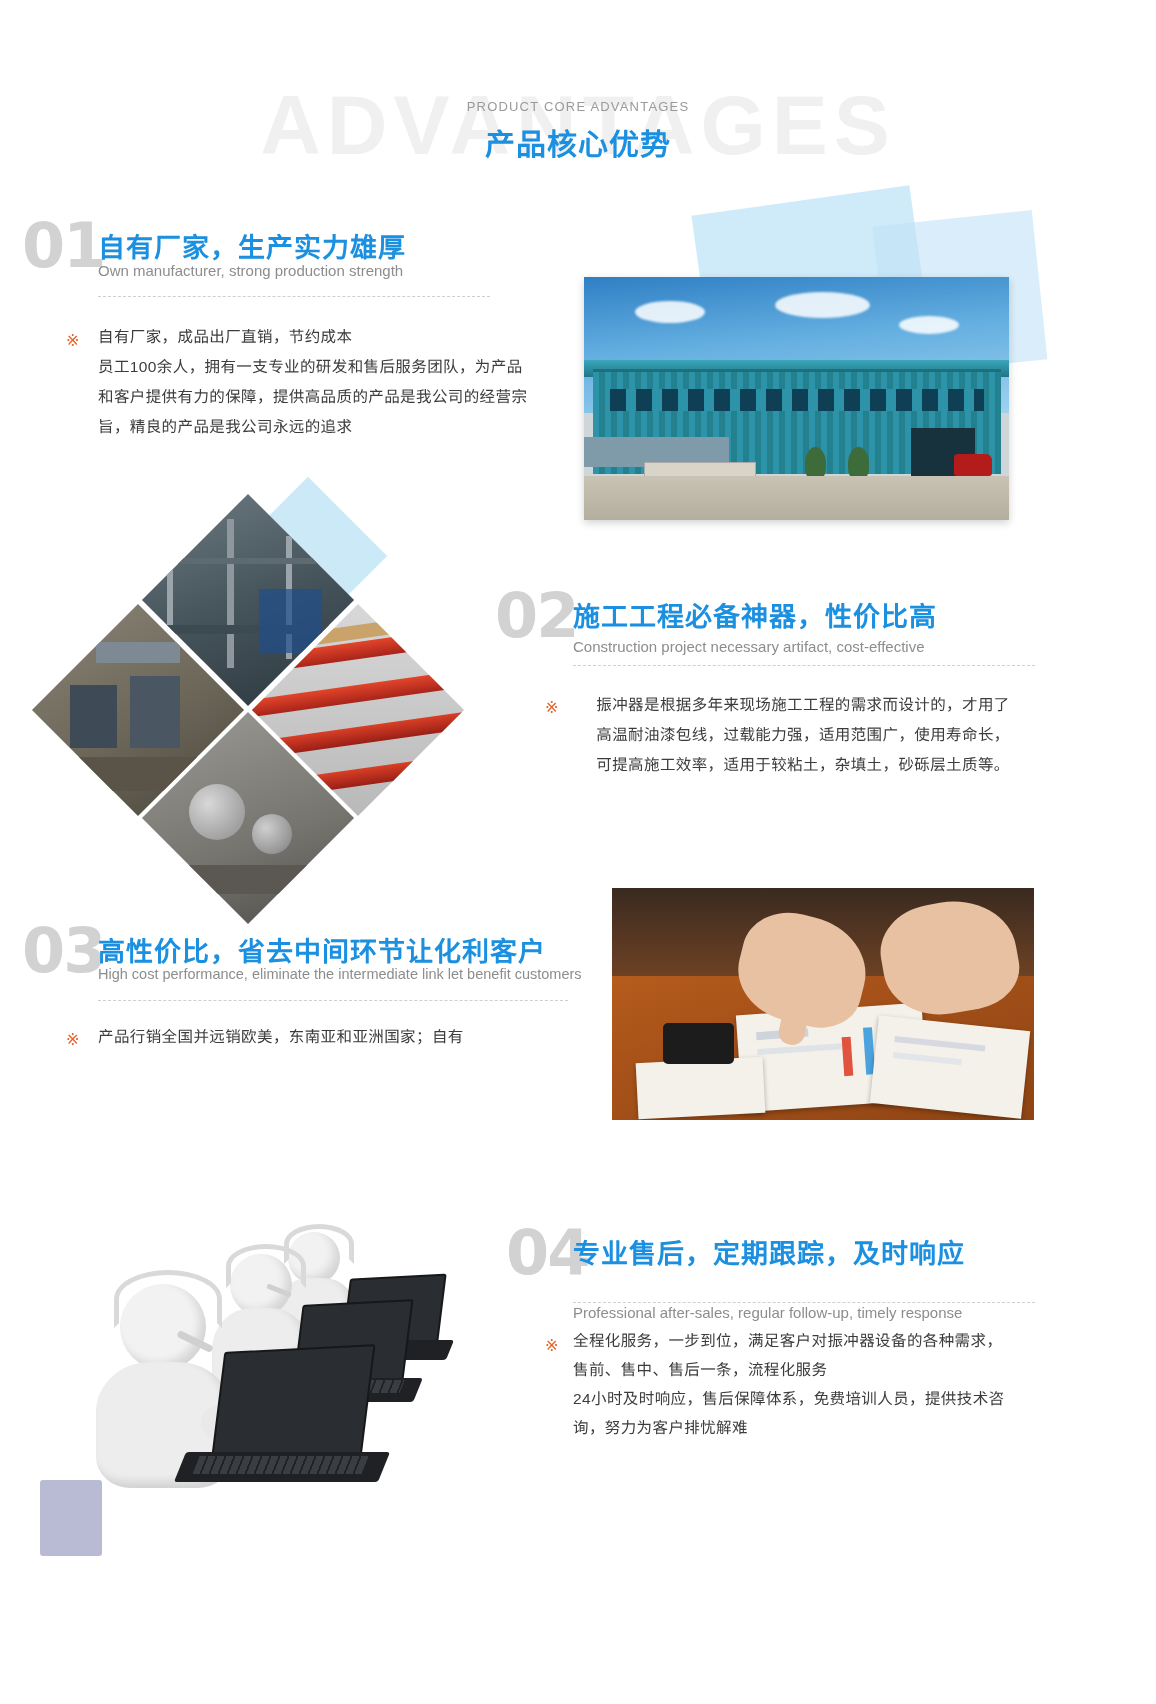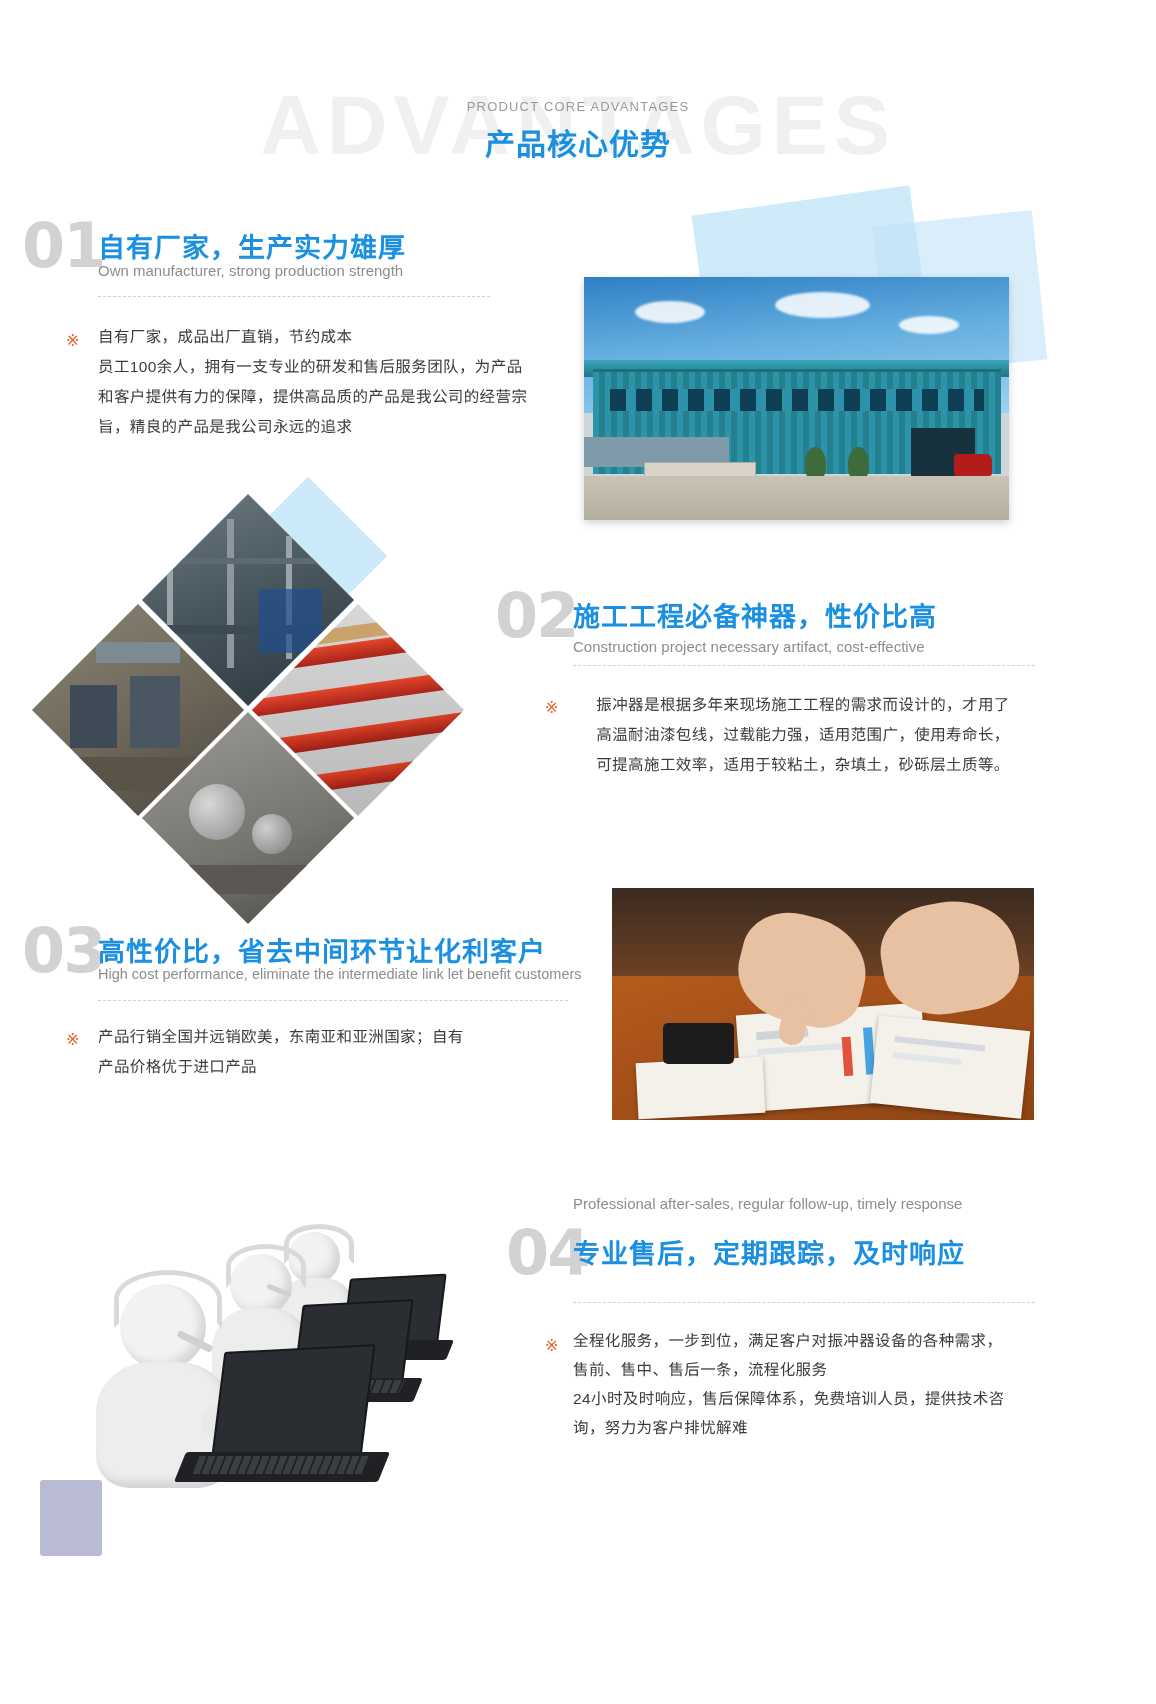--- a/index.html
+++ b/index.html
@@ -323,21 +323,20 @@
 </div>
 
 <div>
   <div class="num" style="left:22px; top:920px;">03</div>
   <div class="title-cn" style="left:98px; top:930px;">高性价比，省去中间环节让化利客户</div>
   <div class="title-en" style="left:98px; top:966px; font-size:14.5px;">High cost performance, eliminate the intermediate link let benefit customers</div>
   <div class="divider" style="left:98px; top:1000px; width:470px;"></div>
   <div class="star" style="left:66px; top:1032px;">※</div>
   <div class="body-text" style="left:98px; top:1022px; width:430px;">
     <div>产品行销全国并远销欧美，东南亚和亚洲国家；自有</div>
-    <div>产品价格优于进口产品</div>
   </div>
 
   <div class="photo" style="left:612px; top:888px; width:422px; height:232px;">
     <div class="desk-bg"></div>
     <div style="position:absolute;left:0;top:0;width:100%;height:38%;background:linear-gradient(180deg,#3a2a20,#6d4124);"></div>
     <div class="paper" style="left:30%; top:52%; width:44%; height:42%; transform:rotate(-4deg);">
       <div style="position:absolute;left:10%;top:18%;width:28%;height:8px;background:#cfd3da;"></div>
       <div style="position:absolute;left:10%;top:36%;width:46%;height:6px;background:#dfe2e7;"></div>
       <div style="position:absolute;left:56%;top:30%;width:9px;height:40%;background:#e0533e;"></div>
       <div style="position:absolute;left:68%;top:22%;width:9px;height:48%;background:#4aa3df;"></div>
@@ -379,21 +378,21 @@
     <div class="fig-body" style="left:66px; top:182px; width:136px; height:126px;"></div>
     <div class="fig-arm" style="left:170px; top:234px; width:104px; height:34px; transform:rotate(14deg);"></div>
     <div class="laptop-screen" style="left:188px; top:168px; width:146px; height:108px;"></div>
     <div class="laptop-base" style="left:150px; top:272px; width:204px; height:30px;"></div>
     <div class="laptop-keys" style="left:166px; top:276px; width:170px; height:18px; transform:skewX(-22deg);"></div>
     <div class="monitor" style="left:10px; top:300px; width:62px; height:76px;"></div>
   </div>
 
   <div class="num" style="left:506px; top:1222px;">04</div>
   <div class="title-cn" style="left:573px; top:1232px;">专业售后，定期跟踪，及时响应</div>
-  <div class="title-en" style="left:573px; top:1195px;">Professional after-sales, regular follow-up, timely response</div>
+  <div class="title-en" style="left:573px; top:1304px;">Professional after-sales, regular follow-up, timely response</div>
   <div class="divider" style="left:573px; top:1302px; width:462px;"></div>
   <div class="star" style="left:545px; top:1338px;">※</div>
   <div class="body-text" style="left:573px; top:1326px; width:470px; line-height:29px;">
     <div>全程化服务，一步到位，满足客户对振冲器设备的各种需求，</div>
     <div>售前、售中、售后一条，流程化服务</div>
     <div>24小时及时响应，售后保障体系，免费培训人员，提供技术咨</div>
     <div>询，努力为客户排忧解难</div>
   </div>
 </div>
 

